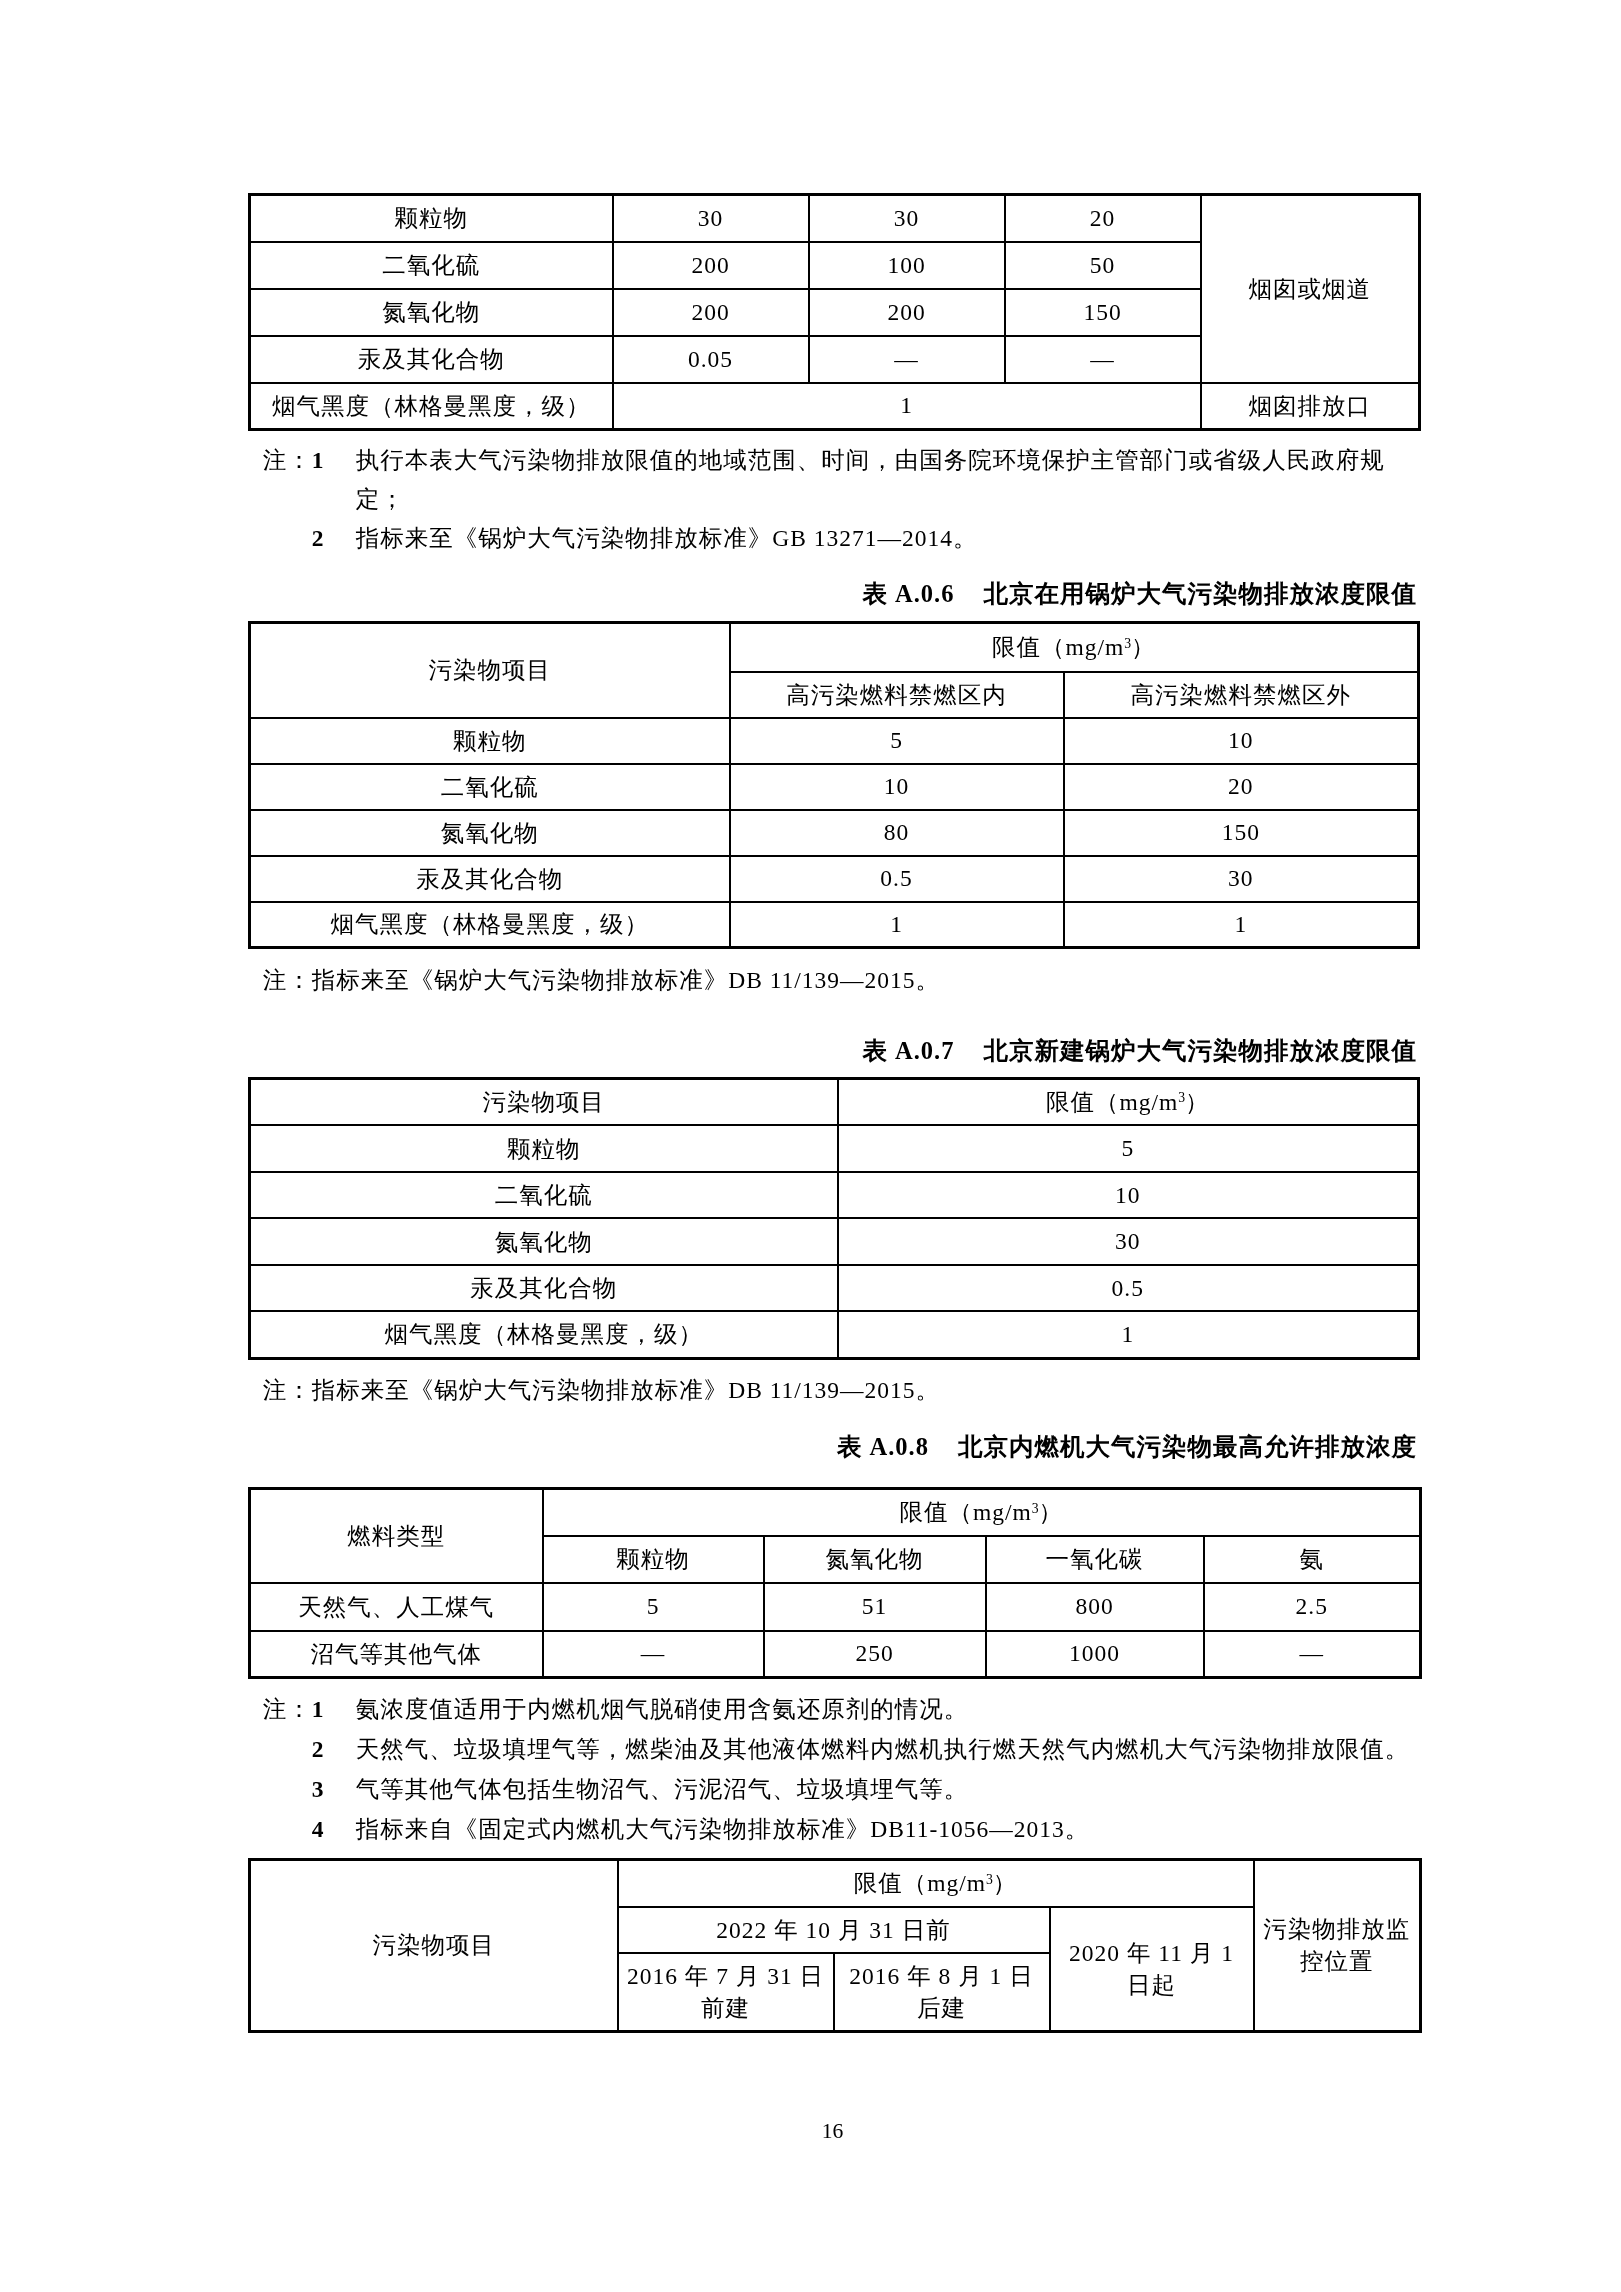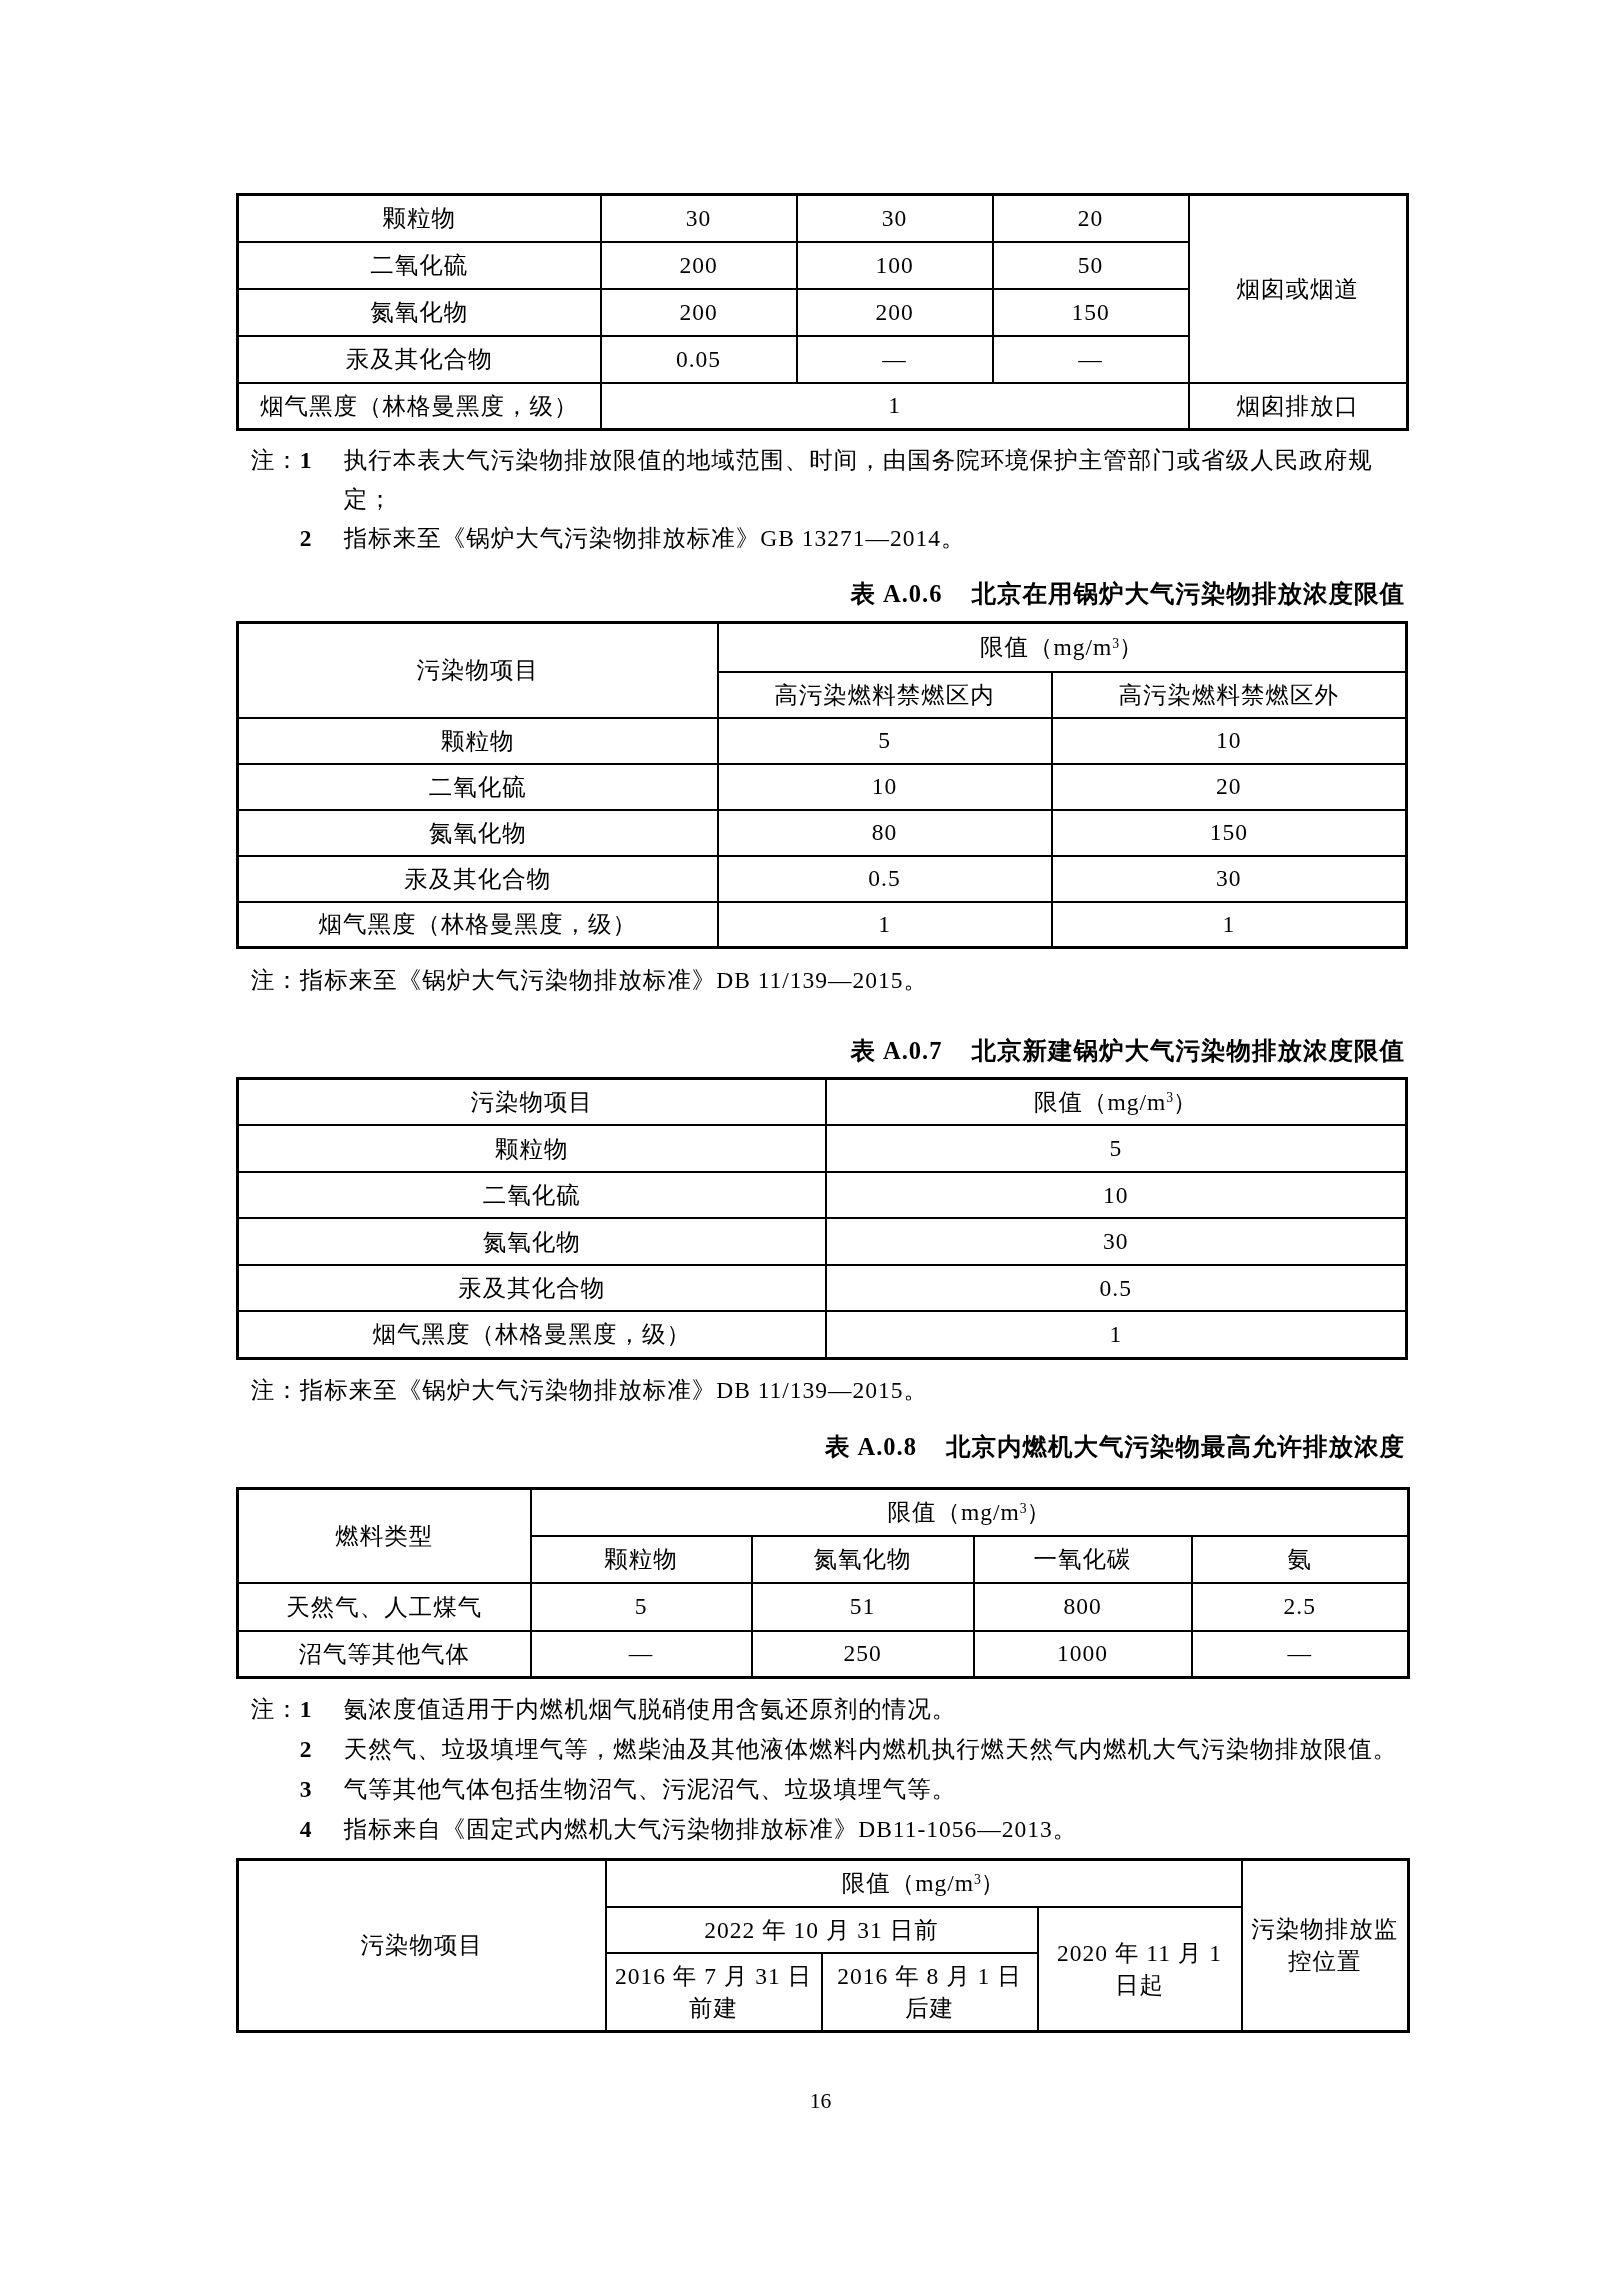--- a/index.html
+++ b/index.html
@@ -7,21 +7,21 @@
   .page {
     position:relative;
     width:1621px; height:2293px;
     background:#ffffff;
     color:#000;
     font-family:"Liberation Serif","DejaVu Serif",serif;
     font-size:23.5px;
     letter-spacing:1px;
     overflow:hidden;
   }
-  .content { position:absolute; left:236px; top:0; width:1169px; }
+  .content { position:absolute; left:248px; top:0; width:1169px; }
 
   table.tbl {
     width:100%;
     border-collapse:collapse;
     table-layout:fixed;
     border:3.9px solid #000;
   }
   .tbl td {
     border:2px solid #000;
     text-align:center;
@@ -66,21 +66,21 @@
   .m-tbl06   { margin-top:12.7px; }
   .m-note06  { margin-top:11.8px; }
   .m-title07 { margin-top:36px; }
   .m-tbl07   { margin-top:11.8px; }
   .m-note07  { margin-top:11.8px; }
   .m-title08 { margin-top:21.6px; }
   .m-tbl08   { margin-top:26px; }
   .m-notes08 { margin-top:9.8px; }
   .m-title09 { margin-top:19.6px; }
   .m-tbl09   { margin-top:8.8px; }
-  .m-pagenum { margin-top:54px; }
+  .m-pagenum { margin-top:84px; }
 </style>
 </head>
 <body>
 
 <div class="page">
   <div class="content">
 
     <table class="tbl t1 m-t1">
       <colgroup>
         <col style="width:363px">

